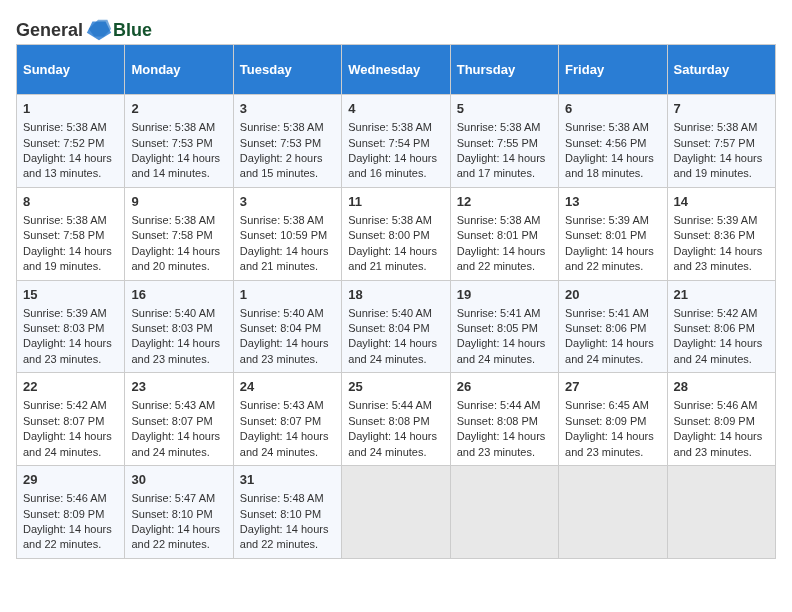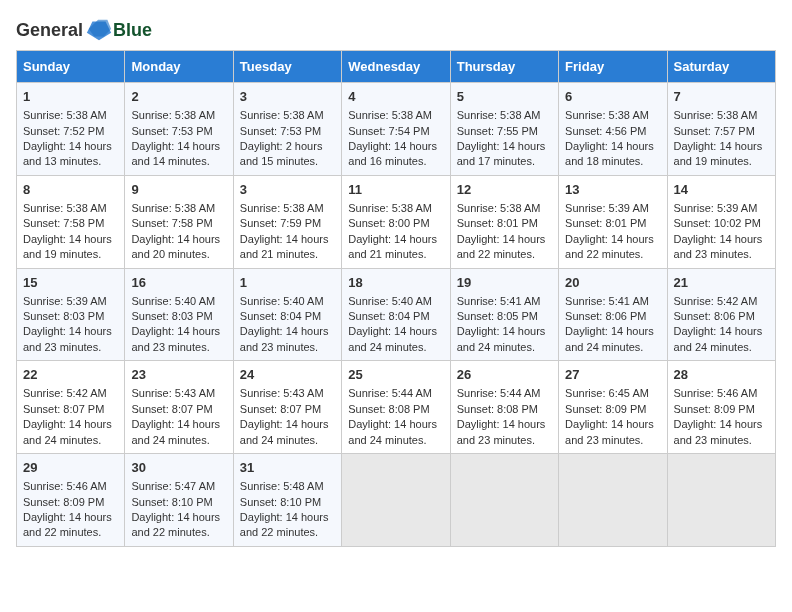--- a/index.html
+++ b/index.html
@@ -7,21 +7,21 @@
       font-family: Arial, sans-serif;
       background: #fff;
       width: 792px;
       min-height: 612px;
       padding: 16px;
     }
     .header-logo {
       display: flex;
       align-items: center;
       justify-content: space-between;
-      margin-bottom: 6px;
+      margin-bottom: 0;
     }
     .logo {
       display: flex;
       align-items: center;
       font-size: 18px;
       font-weight: bold;
     }
     .logo-general { color: #333; }
     .logo-blue { color: #14532d; }
     .logo-icon {
@@ -43,21 +43,21 @@
       margin-top: 2px;
     }
     table {
       width: 100%;
       border-collapse: collapse;
       font-size: 11px;
     }
     thead tr th {
       background: #2a7dd4;
       color: #fff;
-      padding: 8px 6px;
+      padding: 17px 6px;
       text-align: left;
       font-size: 13px;
       font-weight: bold;
       border: 1px solid #ccc;
     }
     tbody tr td {
       vertical-align: top;
       padding: 5px 6px;
       border: 1px solid #ccc;
       min-width: 100px;
@@ -118,25 +118,25 @@
         <td><span class="day-number">2</span><span>Sunrise: 5:38 AM</span><br><span>Sunset: 7:53 PM</span><br><span>Daylight: 14 hours and 14 minutes.</span></td>
         <td><span class="day-number">3</span><span>Sunrise: 5:38 AM</span><br><span>Sunset: 7:53 PM</span><br><span>Daylight: 2 hours and 15 minutes.</span></td>
         <td><span class="day-number">4</span><span>Sunrise: 5:38 AM</span><br><span>Sunset: 7:54 PM</span><br><span>Daylight: 14 hours and 16 minutes.</span></td>
         <td><span class="day-number">5</span><span>Sunrise: 5:38 AM</span><br><span>Sunset: 7:55 PM</span><br><span>Daylight: 14 hours and 17 minutes.</span></td>
         <td><span class="day-number">6</span><span>Sunrise: 5:38 AM</span><br><span>Sunset: 4:56 PM</span><br><span>Daylight: 14 hours and 18 minutes.</span></td>
         <td><span class="day-number">7</span><span>Sunrise: 5:38 AM</span><br><span>Sunset: 7:57 PM</span><br><span>Daylight: 14 hours and 19 minutes.</span></td>
       </tr>
       <tr>
         <td><span class="day-number">8</span><span>Sunrise: 5:38 AM</span><br><span>Sunset: 7:58 PM</span><br><span>Daylight: 14 hours and 19 minutes.</span></td>
         <td><span class="day-number">9</span><span>Sunrise: 5:38 AM</span><br><span>Sunset: 7:58 PM</span><br><span>Daylight: 14 hours and 20 minutes.</span></td>
-        <td><span class="day-number">3</span><span>Sunrise: 5:38 AM</span><br><span>Sunset: 7:59 PM</span><br><span>Daylight: 14 hours and 21 minutes.</span></td>
+        <td><span class="day-number">3</span><span>Sunrise: 5:38 AM</span><br><span>Sunset: 10:59 PM</span><br><span>Daylight: 14 hours and 21 minutes.</span></td>
         <td><span class="day-number">11</span><span>Sunrise: 5:38 AM</span><br><span>Sunset: 8:00 PM</span><br><span>Daylight: 14 hours and 21 minutes.</span></td>
         <td><span class="day-number">12</span><span>Sunrise: 5:38 AM</span><br><span>Sunset: 8:01 PM</span><br><span>Daylight: 14 hours and 22 minutes.</span></td>
         <td><span class="day-number">13</span><span>Sunrise: 5:39 AM</span><br><span>Sunset: 8:01 PM</span><br><span>Daylight: 14 hours and 22 minutes.</span></td>
-        <td><span class="day-number">14</span><span>Sunrise: 5:39 AM</span><br><span>Sunset: 10:02 PM</span><br><span>Daylight: 14 hours and 23 minutes.</span></td>
+        <td><span class="day-number">14</span><span>Sunrise: 5:39 AM</span><br><span>Sunset: 8:36 PM</span><br><span>Daylight: 14 hours and 23 minutes.</span></td>
       </tr>
       <tr>
         <td><span class="day-number">15</span><span>Sunrise: 5:39 AM</span><br><span>Sunset: 8:03 PM</span><br><span>Daylight: 14 hours and 23 minutes.</span></td>
         <td><span class="day-number">16</span><span>Sunrise: 5:40 AM</span><br><span>Sunset: 8:03 PM</span><br><span>Daylight: 14 hours and 23 minutes.</span></td>
         <td><span class="day-number">1</span><span>Sunrise: 5:40 AM</span><br><span>Sunset: 8:04 PM</span><br><span>Daylight: 14 hours and 23 minutes.</span></td>
         <td><span class="day-number">18</span><span>Sunrise: 5:40 AM</span><br><span>Sunset: 8:04 PM</span><br><span>Daylight: 14 hours and 24 minutes.</span></td>
         <td><span class="day-number">19</span><span>Sunrise: 5:41 AM</span><br><span>Sunset: 8:05 PM</span><br><span>Daylight: 14 hours and 24 minutes.</span></td>
         <td><span class="day-number">20</span><span>Sunrise: 5:41 AM</span><br><span>Sunset: 8:06 PM</span><br><span>Daylight: 14 hours and 24 minutes.</span></td>
         <td><span class="day-number">21</span><span>Sunrise: 5:42 AM</span><br><span>Sunset: 8:06 PM</span><br><span>Daylight: 14 hours and 24 minutes.</span></td>
       </tr>

